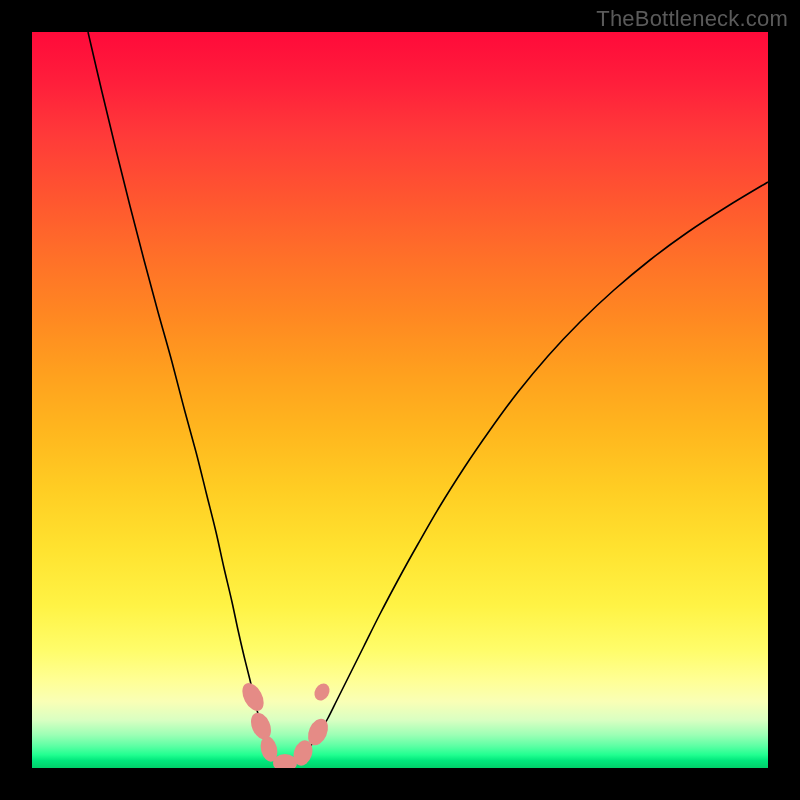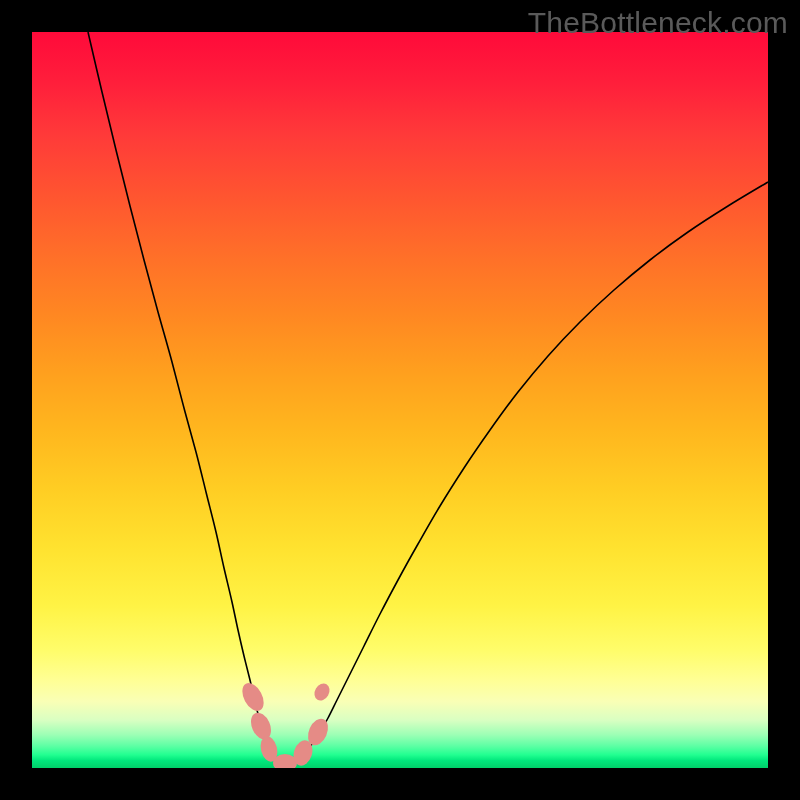--- a/index.html
+++ b/index.html
@@ -8,21 +8,21 @@
     width: 800px;
     height: 800px;
     background: #000;
     position: relative;
   }
   .watermark {
     position: absolute;
     top: 6px;
     right: 12px;
     font-family: Arial, Helvetica, sans-serif;
-    font-size: 30px;
+    font-size: 22px;
     font-weight: 500;
     color: #5a5a5a;
     letter-spacing: 0.2px;
     z-index: 10;
   }
   .plot {
     position: absolute;
     left: 32px;
     top: 32px;
     width: 736px;

